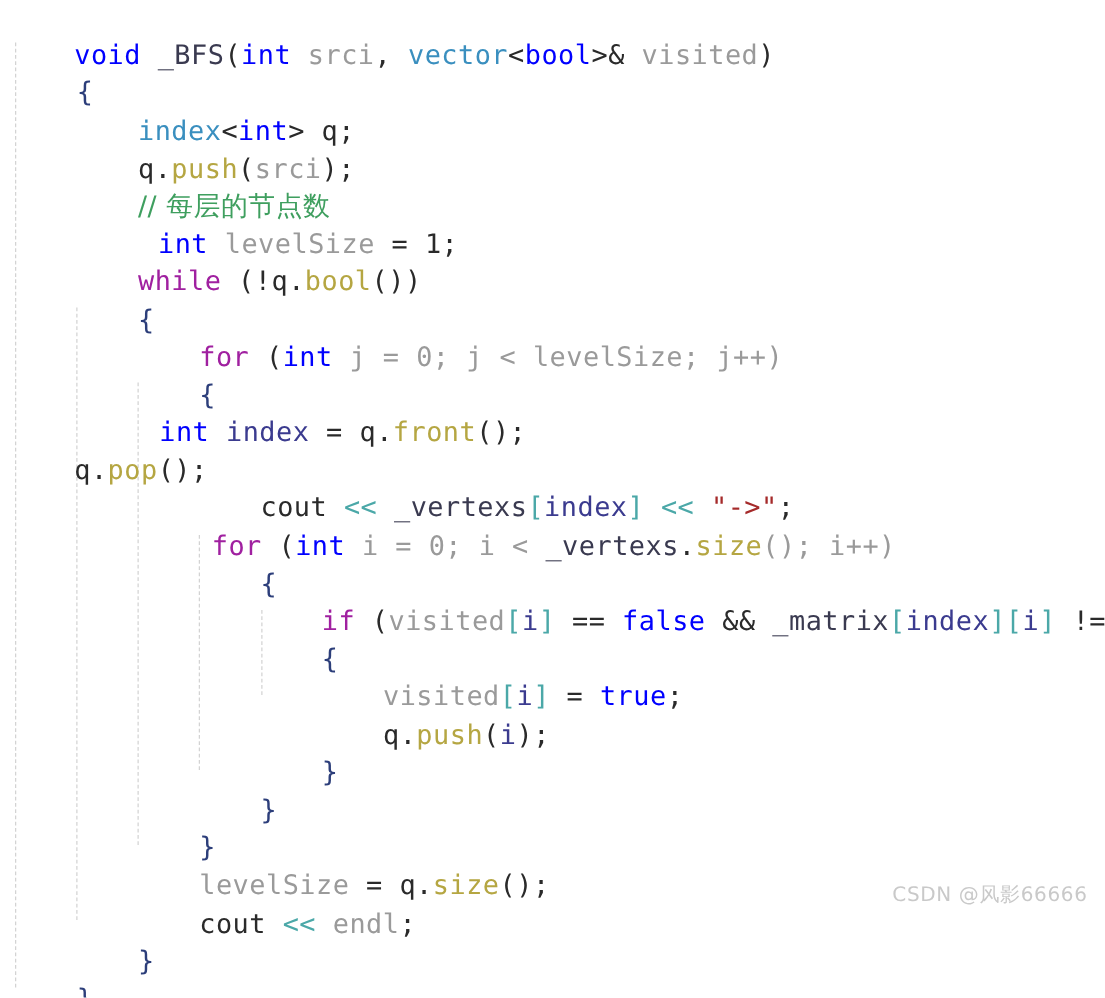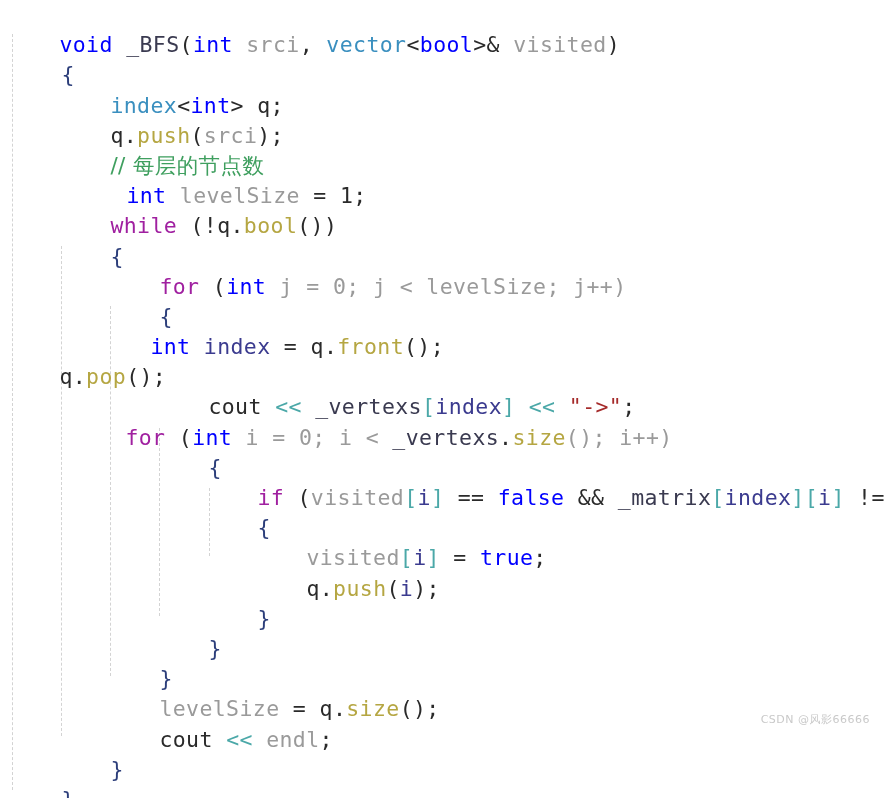--- a/index.html
+++ b/index.html
@@ -60,21 +60,21 @@
   .t-brace    { color: #2c3e7a; }            
   .t-name     { color: #3a3a50; }            
 
   .cjk { font-family: "DejaVu Sans", "Liberation Sans", sans-serif; text-align: center; }
 
   #watermark {
     position: absolute;
     right: 14px;
     bottom: 7px;
     font-family: "DejaVu Sans", "Liberation Sans", sans-serif;
-    font-size: 11px;
+    font-size: 16px;
     color: #c9c9c9;
     letter-spacing: 0.5px;
     white-space: pre;
   }
 </style>
 </head>
 <body>
 
 <div id="code-view">
 
@@ -117,33 +117,33 @@
   </div>
 
   <div class="code-line" style="padding-left:106px;">
     <span class="t-ctrl">for</span><span class="t-plain"> (</span><span class="t-kw">int</span><span class="t-ident"> j = 0; j &lt; </span><span class="t-ident">levelSize</span><span class="t-ident">; j++)</span>
   </div>
 
   <div class="code-line" style="padding-left:106px;">
     <span class="t-brace">{</span>
   </div>
 
-  <div class="code-line" style="padding-left:97px;">
+  <div class="code-line" style="padding-left:74px;">
     <span class="t-kw">int</span><span class="t-var"> index </span><span class="t-plain">= </span><span class="t-plain">q.</span><span class="t-fn">front</span><span class="t-plain">();</span>
   </div>
 
   <div class="code-line" style="">
     <span class="t-plain">q.</span><span class="t-fn">pop</span><span class="t-plain">();</span>
   </div>
 
   <div class="code-line" style="padding-left:155px;">
     <span class="t-plain">cout </span><span class="t-op">&lt;&lt;</span><span class="t-name"> _vertexs</span><span class="t-op">[</span><span class="t-var">index</span><span class="t-op">]</span><span class="t-op"> &lt;&lt; </span><span class="t-str">"-&gt;"</span><span class="t-plain">;</span>
   </div>
 
-  <div class="code-line" style="padding-left:72px;">
+  <div class="code-line" style="padding-left:116px;">
     <span class="t-ctrl">for</span><span class="t-plain"> (</span><span class="t-kw">int</span><span class="t-ident"> i = 0; i &lt; </span><span class="t-name">_vertexs</span><span class="t-plain">.</span><span class="t-fn">size</span><span class="t-ident">(); i++)</span>
   </div>
 
   <div class="code-line" style="padding-left:155px;">
     <span class="t-brace">{</span>
   </div>
 
   <div class="code-line" style="padding-left:204px;">
     <span class="t-ctrl">if</span><span class="t-plain"> (</span><span class="t-ident">visited</span><span class="t-op">[</span><span class="t-var">i</span><span class="t-op">]</span><span class="t-plain"> == </span><span class="t-kw">false</span><span class="t-plain"> &amp;&amp; </span><span class="t-name">_matrix</span><span class="t-op">[</span><span class="t-var">index</span><span class="t-op">]</span><span class="t-op">[</span><span class="t-var">i</span><span class="t-op">]</span><span class="t-plain"> != </span>
   </div>

